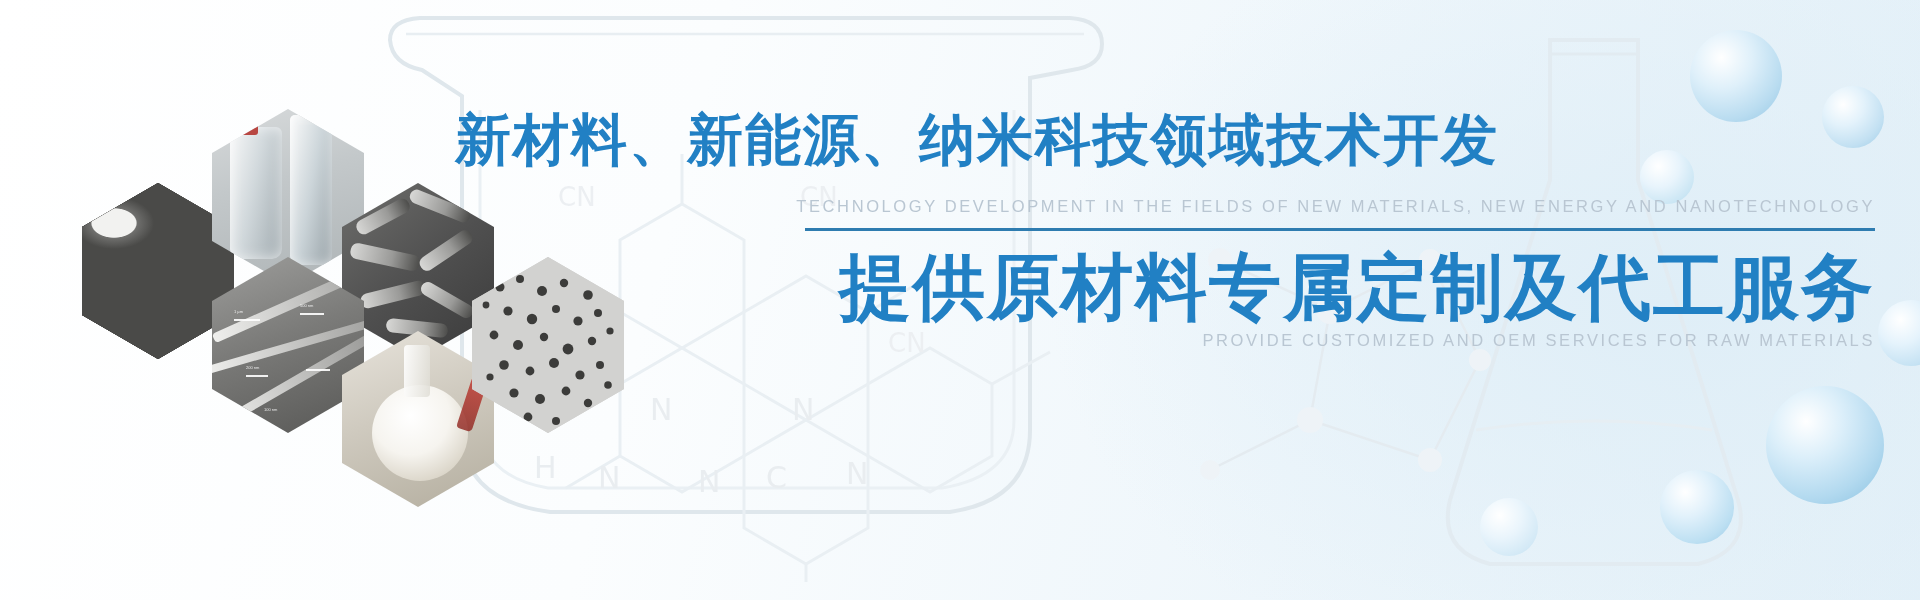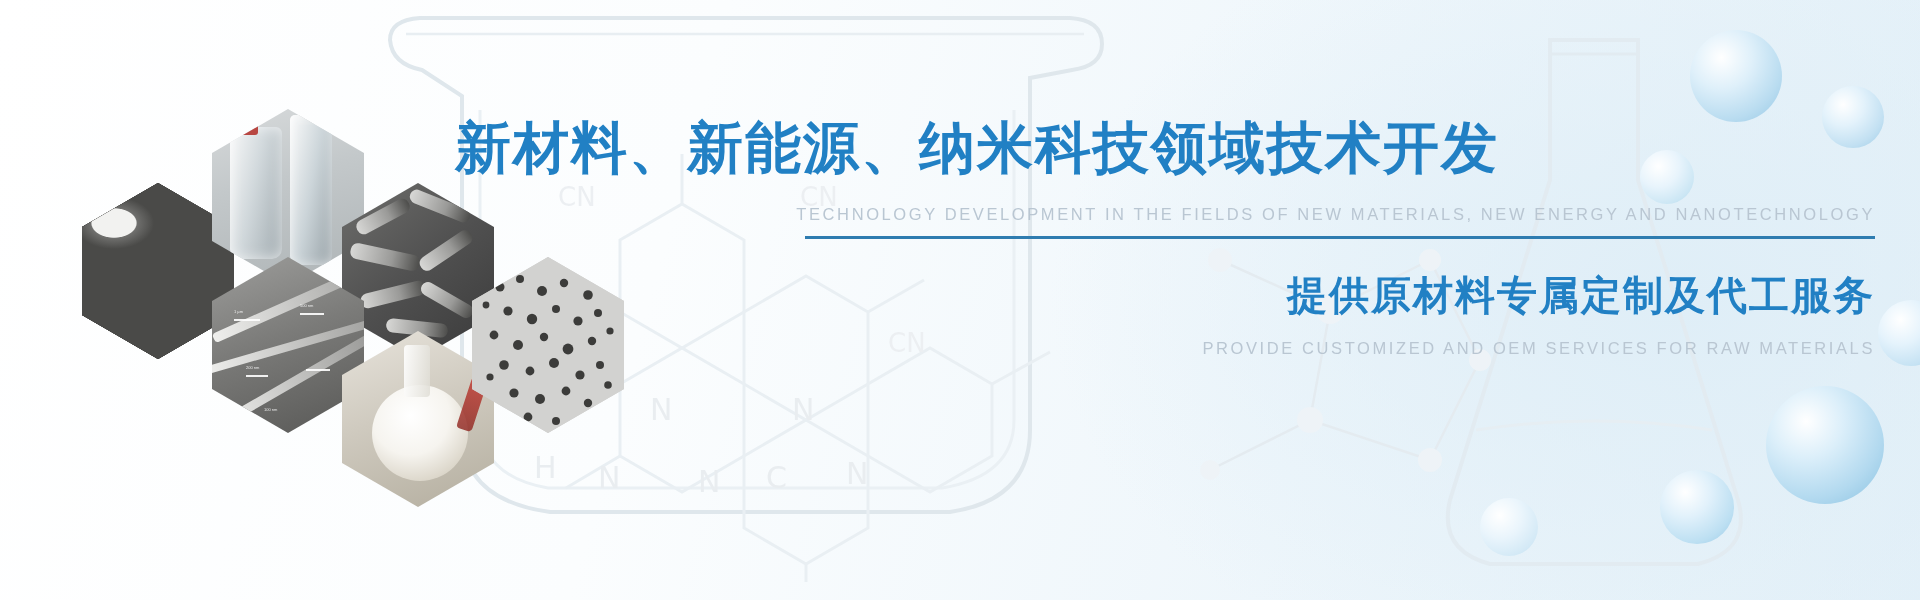--- a/index.html
+++ b/index.html
@@ -69,33 +69,33 @@
   }
   .powder::after{
     content:"";position:absolute;left:62px;top:14px;width:26px;height:52px;
     background:linear-gradient(95deg,rgba(255,255,255,.9),rgba(223,221,213,.85));border-radius:4px;
   }
   .powder-red{position:absolute;right:14px;top:46px;width:16px;height:54px;background:linear-gradient(180deg,#c2352c,#8e241e);border-radius:4px;opacity:.8;transform:rotate(18deg);}
   
   .dots{background:#cfcfcd;}
 
   
-  #text-block{position:absolute;left:455px;top:116px;width:1420px;}
+  #text-block{position:absolute;left:455px;top:108px;width:1420px;}
   .headline{
     color:#2180c4;font-weight:bold;letter-spacing:2px;white-space:nowrap;
     font-family:"DejaVu Sans","Liberation Sans",sans-serif;
   }
   #headline-1{font-size:56px;line-height:64px;text-align:left;}
   #sub-1{
     color:#b9c6d2;font-size:16.5px;letter-spacing:2.6px;white-space:nowrap;
     margin-top:25px;text-align:right;
   }
   #divider-row{display:flex;justify-content:flex-end;margin-top:12px;}
   #divider{width:1070px;height:3px;background:#2e7cb0;}
-  #headline-2{font-size:40px;line-height:64px;margin-top:24px;text-align:right;}
+  #headline-2{font-size:72px;line-height:64px;margin-top:24px;text-align:right;}
   #sub-2{
     color:#b9c6d2;font-size:16.5px;letter-spacing:2.6px;white-space:nowrap;
     margin-top:12px;text-align:right;
   }
 
   
   .mol{position:absolute;border-radius:50%;}
 </style>
 </head>
 <body>

